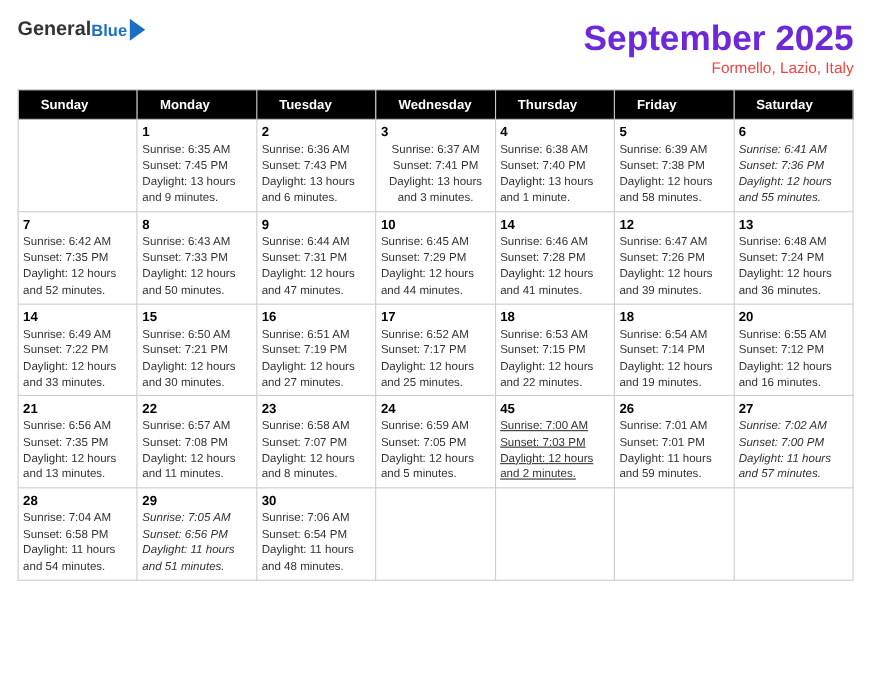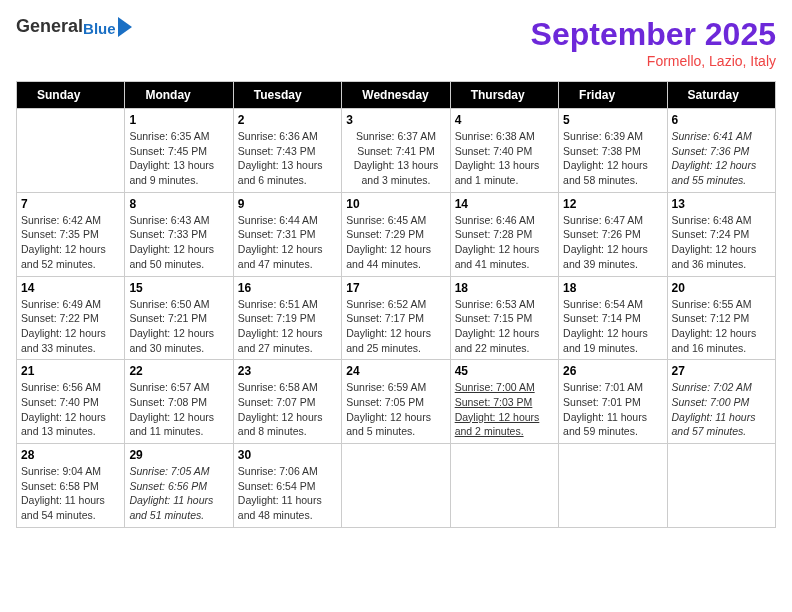--- a/index.html
+++ b/index.html
@@ -266,21 +266,21 @@
           <div class="day-info" style="white-space: pre-line;">Sunrise: 6:55 AM
 Sunset: 7:12 PM
 Daylight: 12 hours
 and 16 minutes.</div>
         </td>
       </tr>
       <tr>
         <td>
           <span class="day-number">21</span>
           <div class="day-info" style="white-space: pre-line;">Sunrise: 6:56 AM
-Sunset: 7:40 PM
+Sunset: 7:35 PM
 Daylight: 12 hours
 and 13 minutes.</div>
         </td>
         <td>
           <span class="day-number">22</span>
           <div class="day-info" style="white-space: pre-line;">Sunrise: 6:57 AM
 Sunset: 7:08 PM
 Daylight: 12 hours
 and 11 minutes.</div>
         </td>
@@ -316,21 +316,21 @@
           <span class="day-number">27</span>
           <div class="day-info" style="white-space: pre-line; font-style: italic;">Sunrise: 7:02 AM
 Sunset: 7:00 PM
 Daylight: 11 hours
 and 57 minutes.</div>
         </td>
       </tr>
       <tr>
         <td>
           <span class="day-number">28</span>
-          <div class="day-info" style="white-space: pre-line;">Sunrise: 9:04 AM
+          <div class="day-info" style="white-space: pre-line;">Sunrise: 7:04 AM
 Sunset: 6:58 PM
 Daylight: 11 hours
 and 54 minutes.</div>
         </td>
         <td>
           <span class="day-number">29</span>
           <div class="day-info" style="white-space: pre-line; font-style: italic;">Sunrise: 7:05 AM
 Sunset: 6:56 PM
 Daylight: 11 hours
 and 51 minutes.</div>

